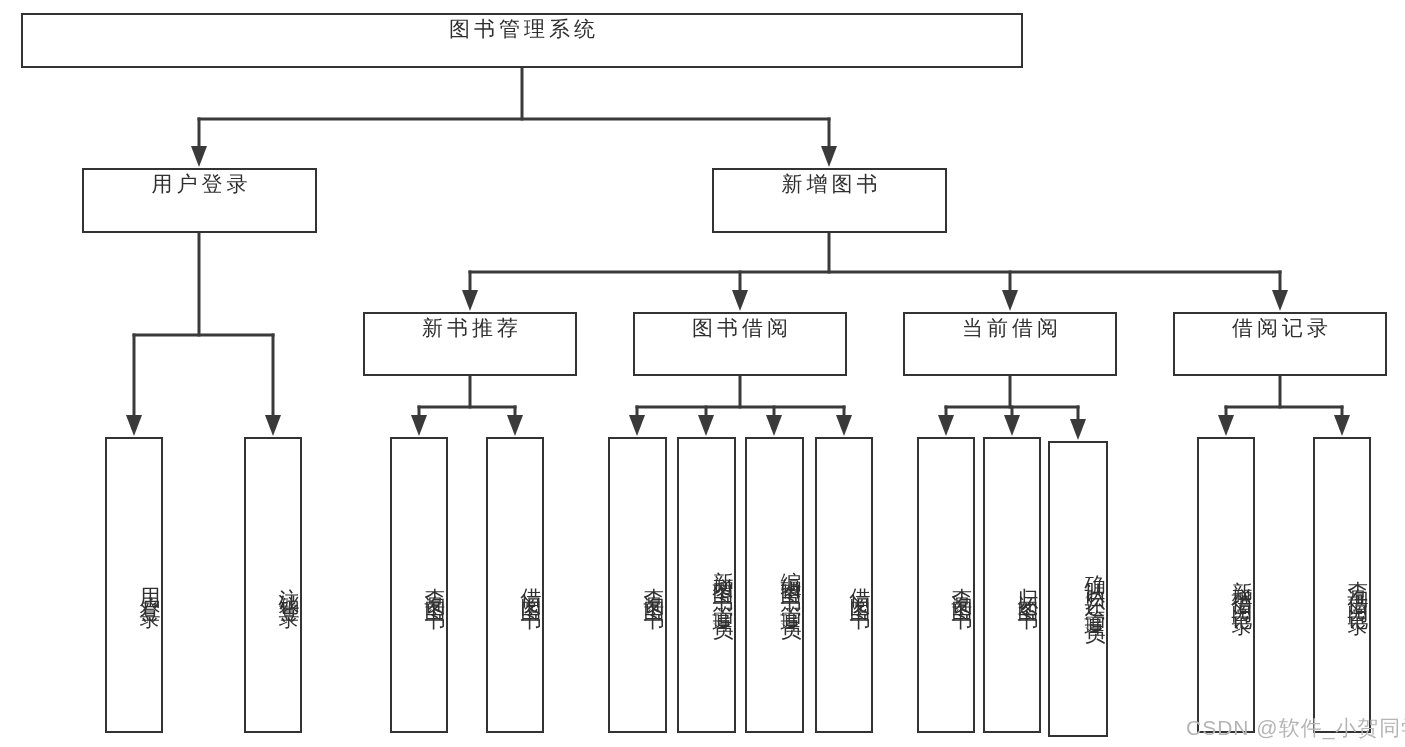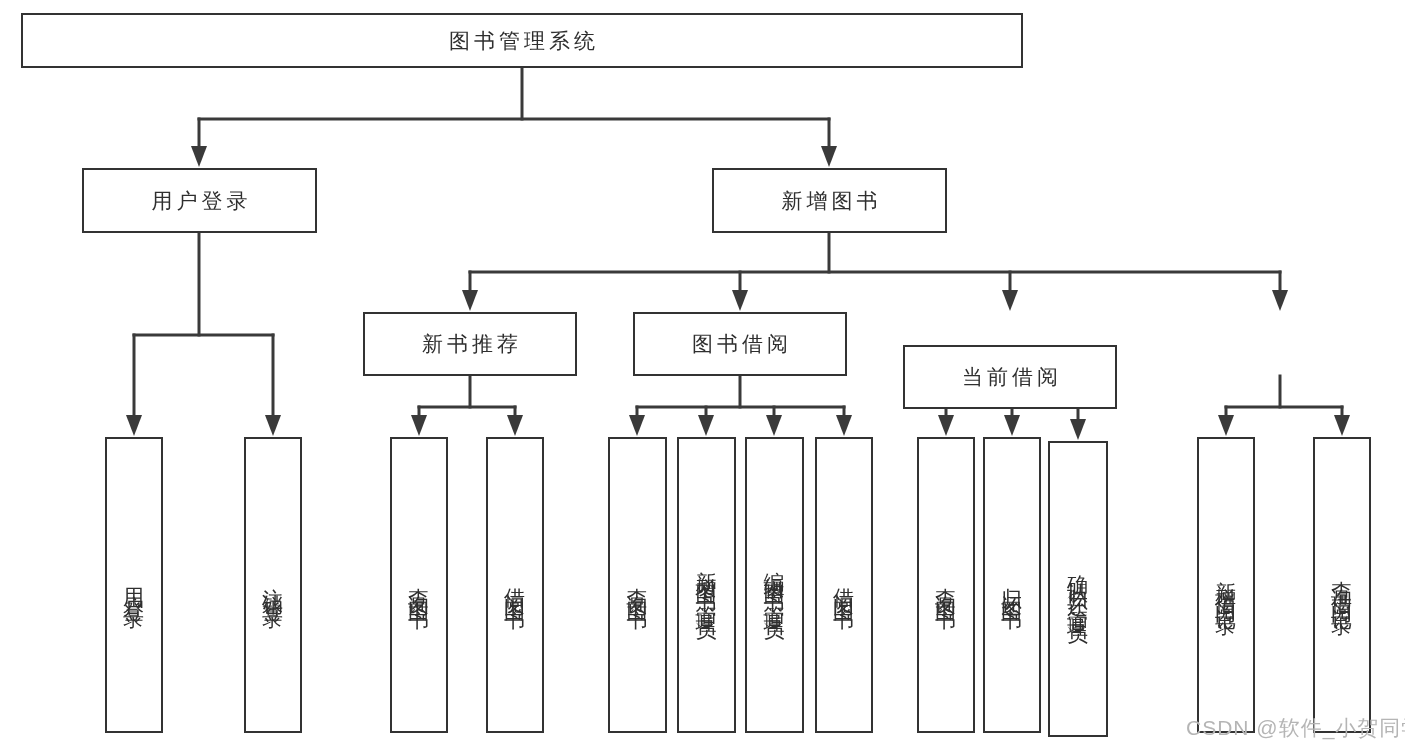--- a/index.html
+++ b/index.html
@@ -9,21 +9,21 @@
     background:#ffffff;
     font-family:"Liberation Sans","DejaVu Sans",sans-serif;
     overflow:hidden;
   }
   .connectors{position:absolute;left:0;top:0;width:1405px;height:747px;z-index:1;}
   .box{
     position:absolute;
     box-sizing:border-box;
     border:2.5px solid #333333;
     background:#ffffff;
-    display:flex;align-items:center;justify-content:center;
+    display:flex;align-items:flex-start;justify-content:center;
     color:#2f2f2f;
     z-index:2;
   }
   .box.h{font-size:21px;letter-spacing:4px;text-indent:4px;}
   .box.v{
     writing-mode:vertical-rl;
     text-orientation:mixed;
     font-size:21px;
     letter-spacing:7px;
     line-height:1;
@@ -123,22 +123,25 @@
   <div class="box h lvl1" style="left:712px;">
     <span>新增图书</span>
   </div>
 
   <div class="box h lvl2" style="left:363px;">
     <span>新书推荐</span>
   </div>
   <div class="box h lvl2" style="left:633px;">
     <span>图书借阅</span>
   </div>
-  <div class="box h lvl2" style="left:903px;margin-top:33px;">
+  <div class="box h lvl2" style="left:903px;">
     <span>当前借阅</span>
+  </div>
+  <div class="box h lvl2" style="left:1173px;">
+    <span>借阅记录</span>
   </div>
 
   <div class="box v leaf" style="left:105px;">
     <span>用户登录</span>
   </div>
   <div class="box v leaf" style="left:244px;">
     <span>注销登录</span>
   </div>
 
   <div class="box v leaf" style="left:390px;">

